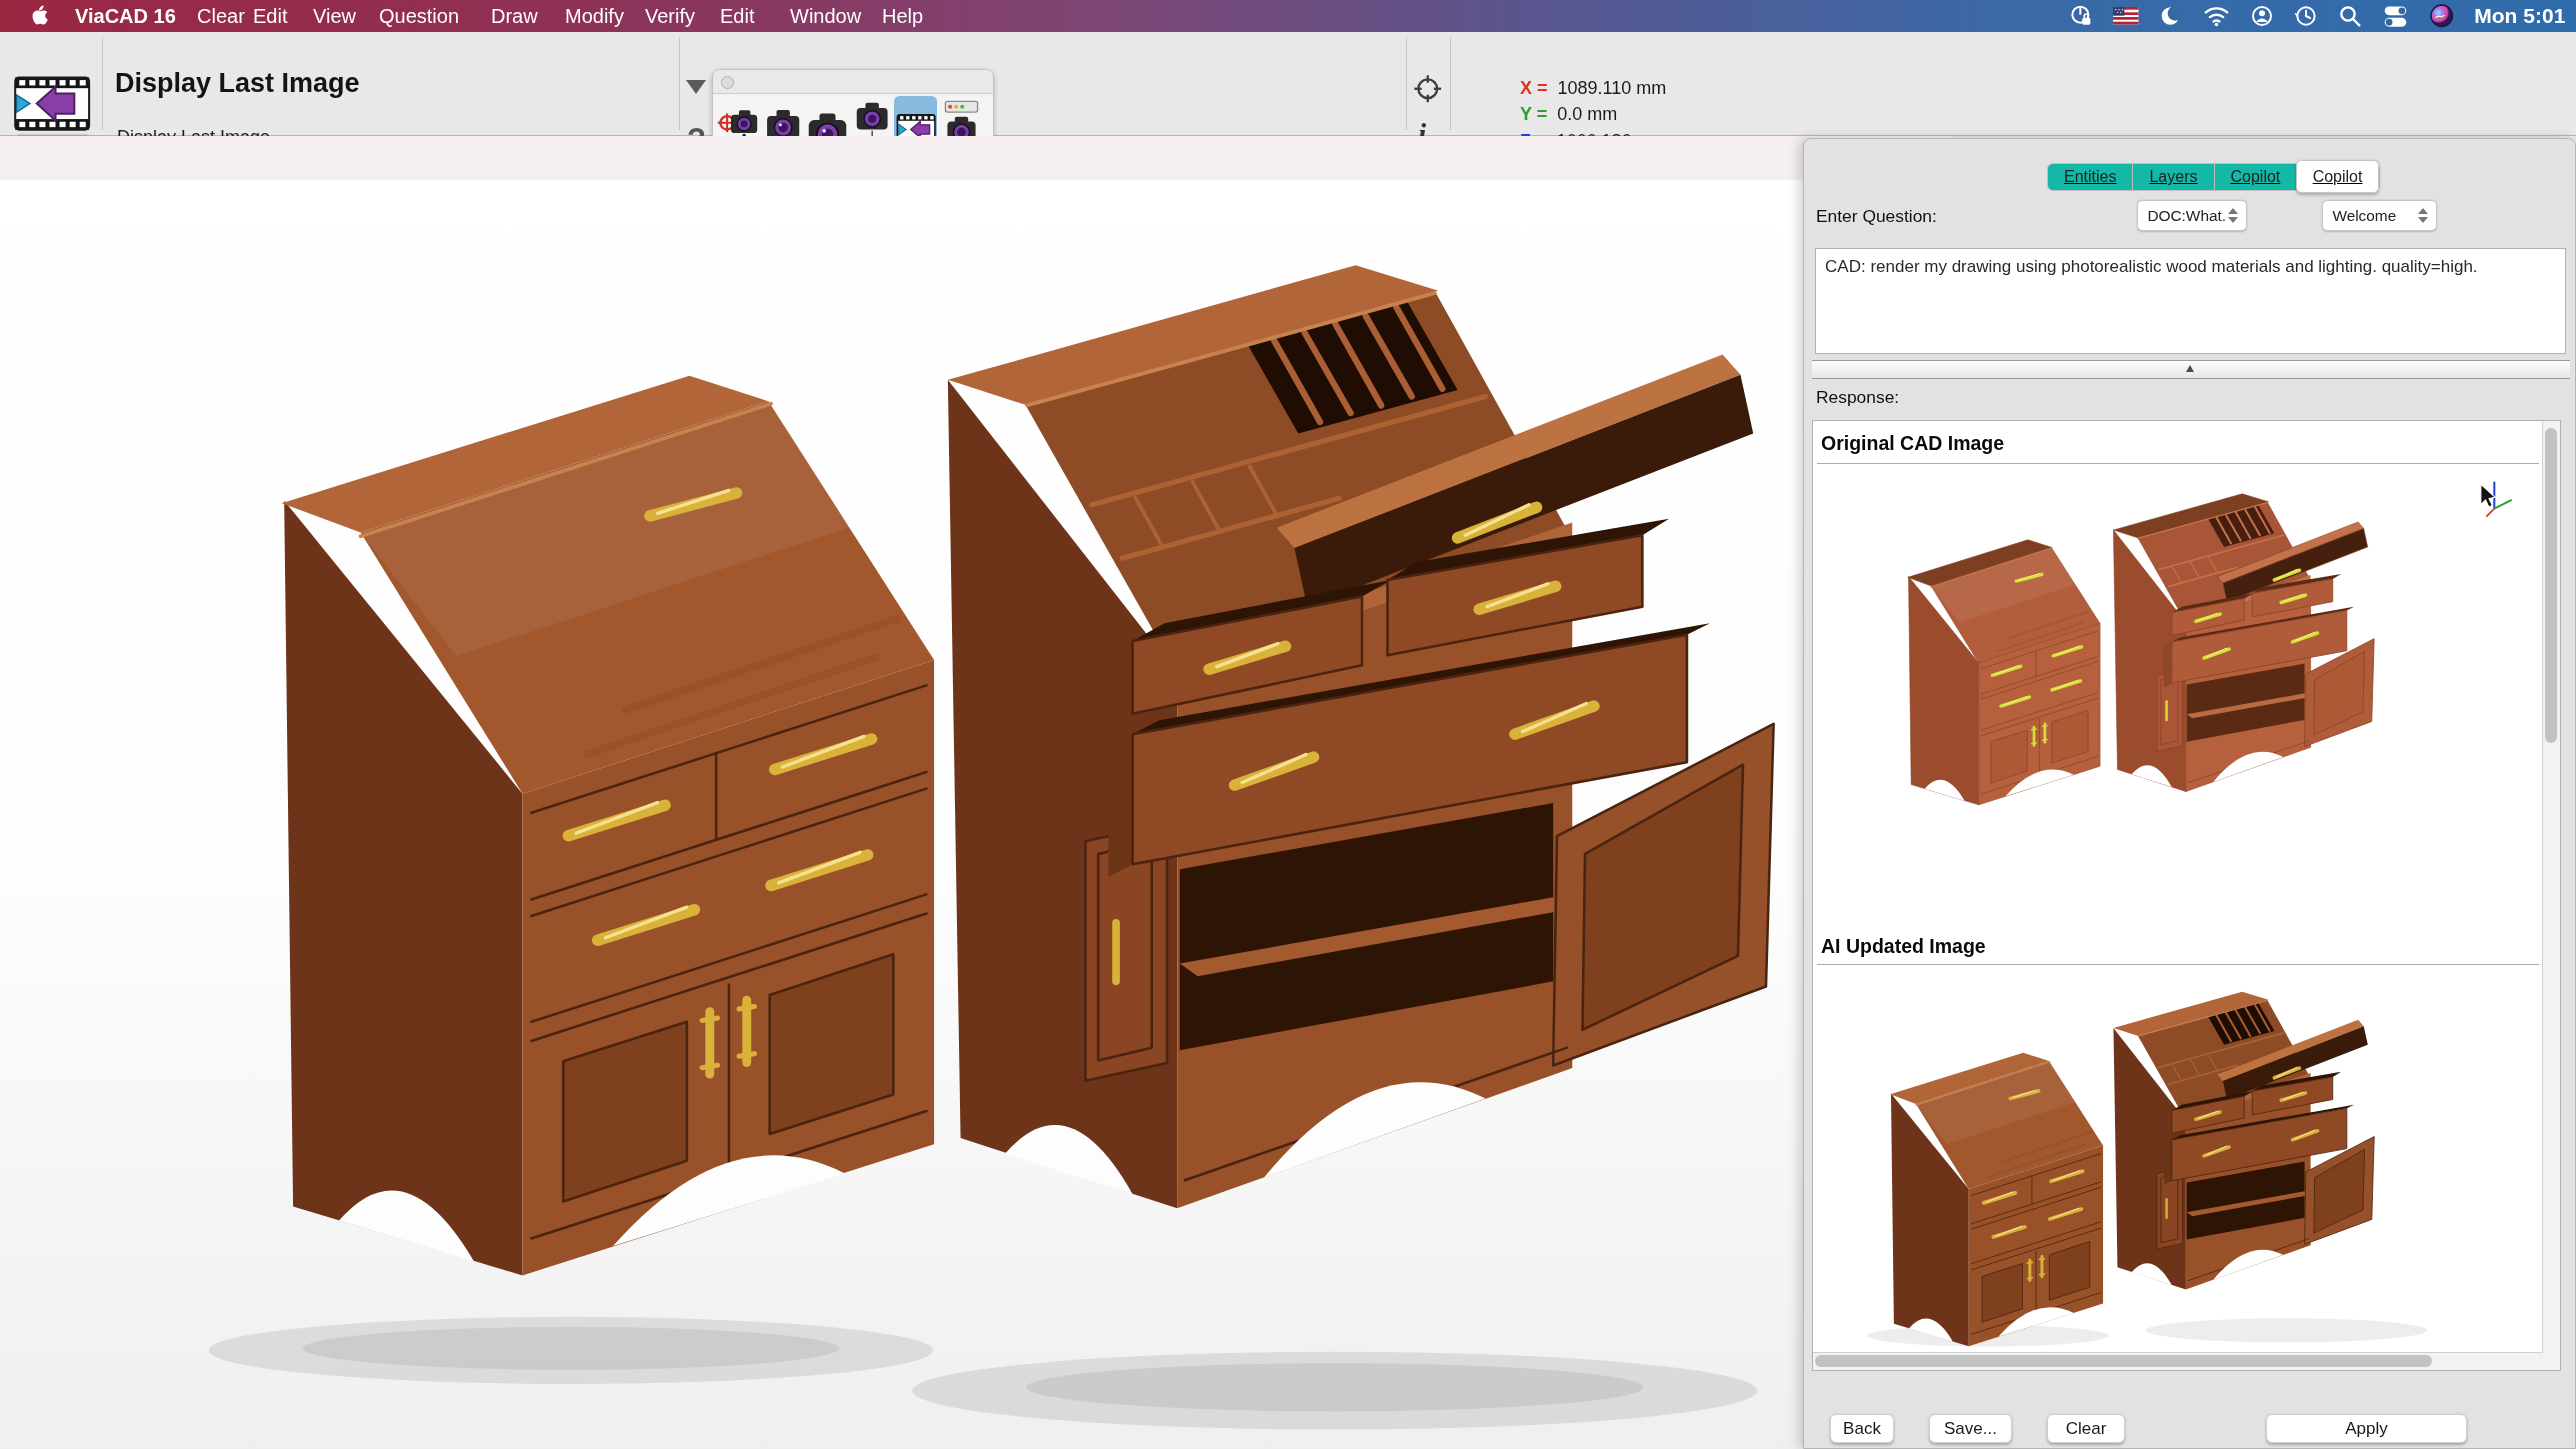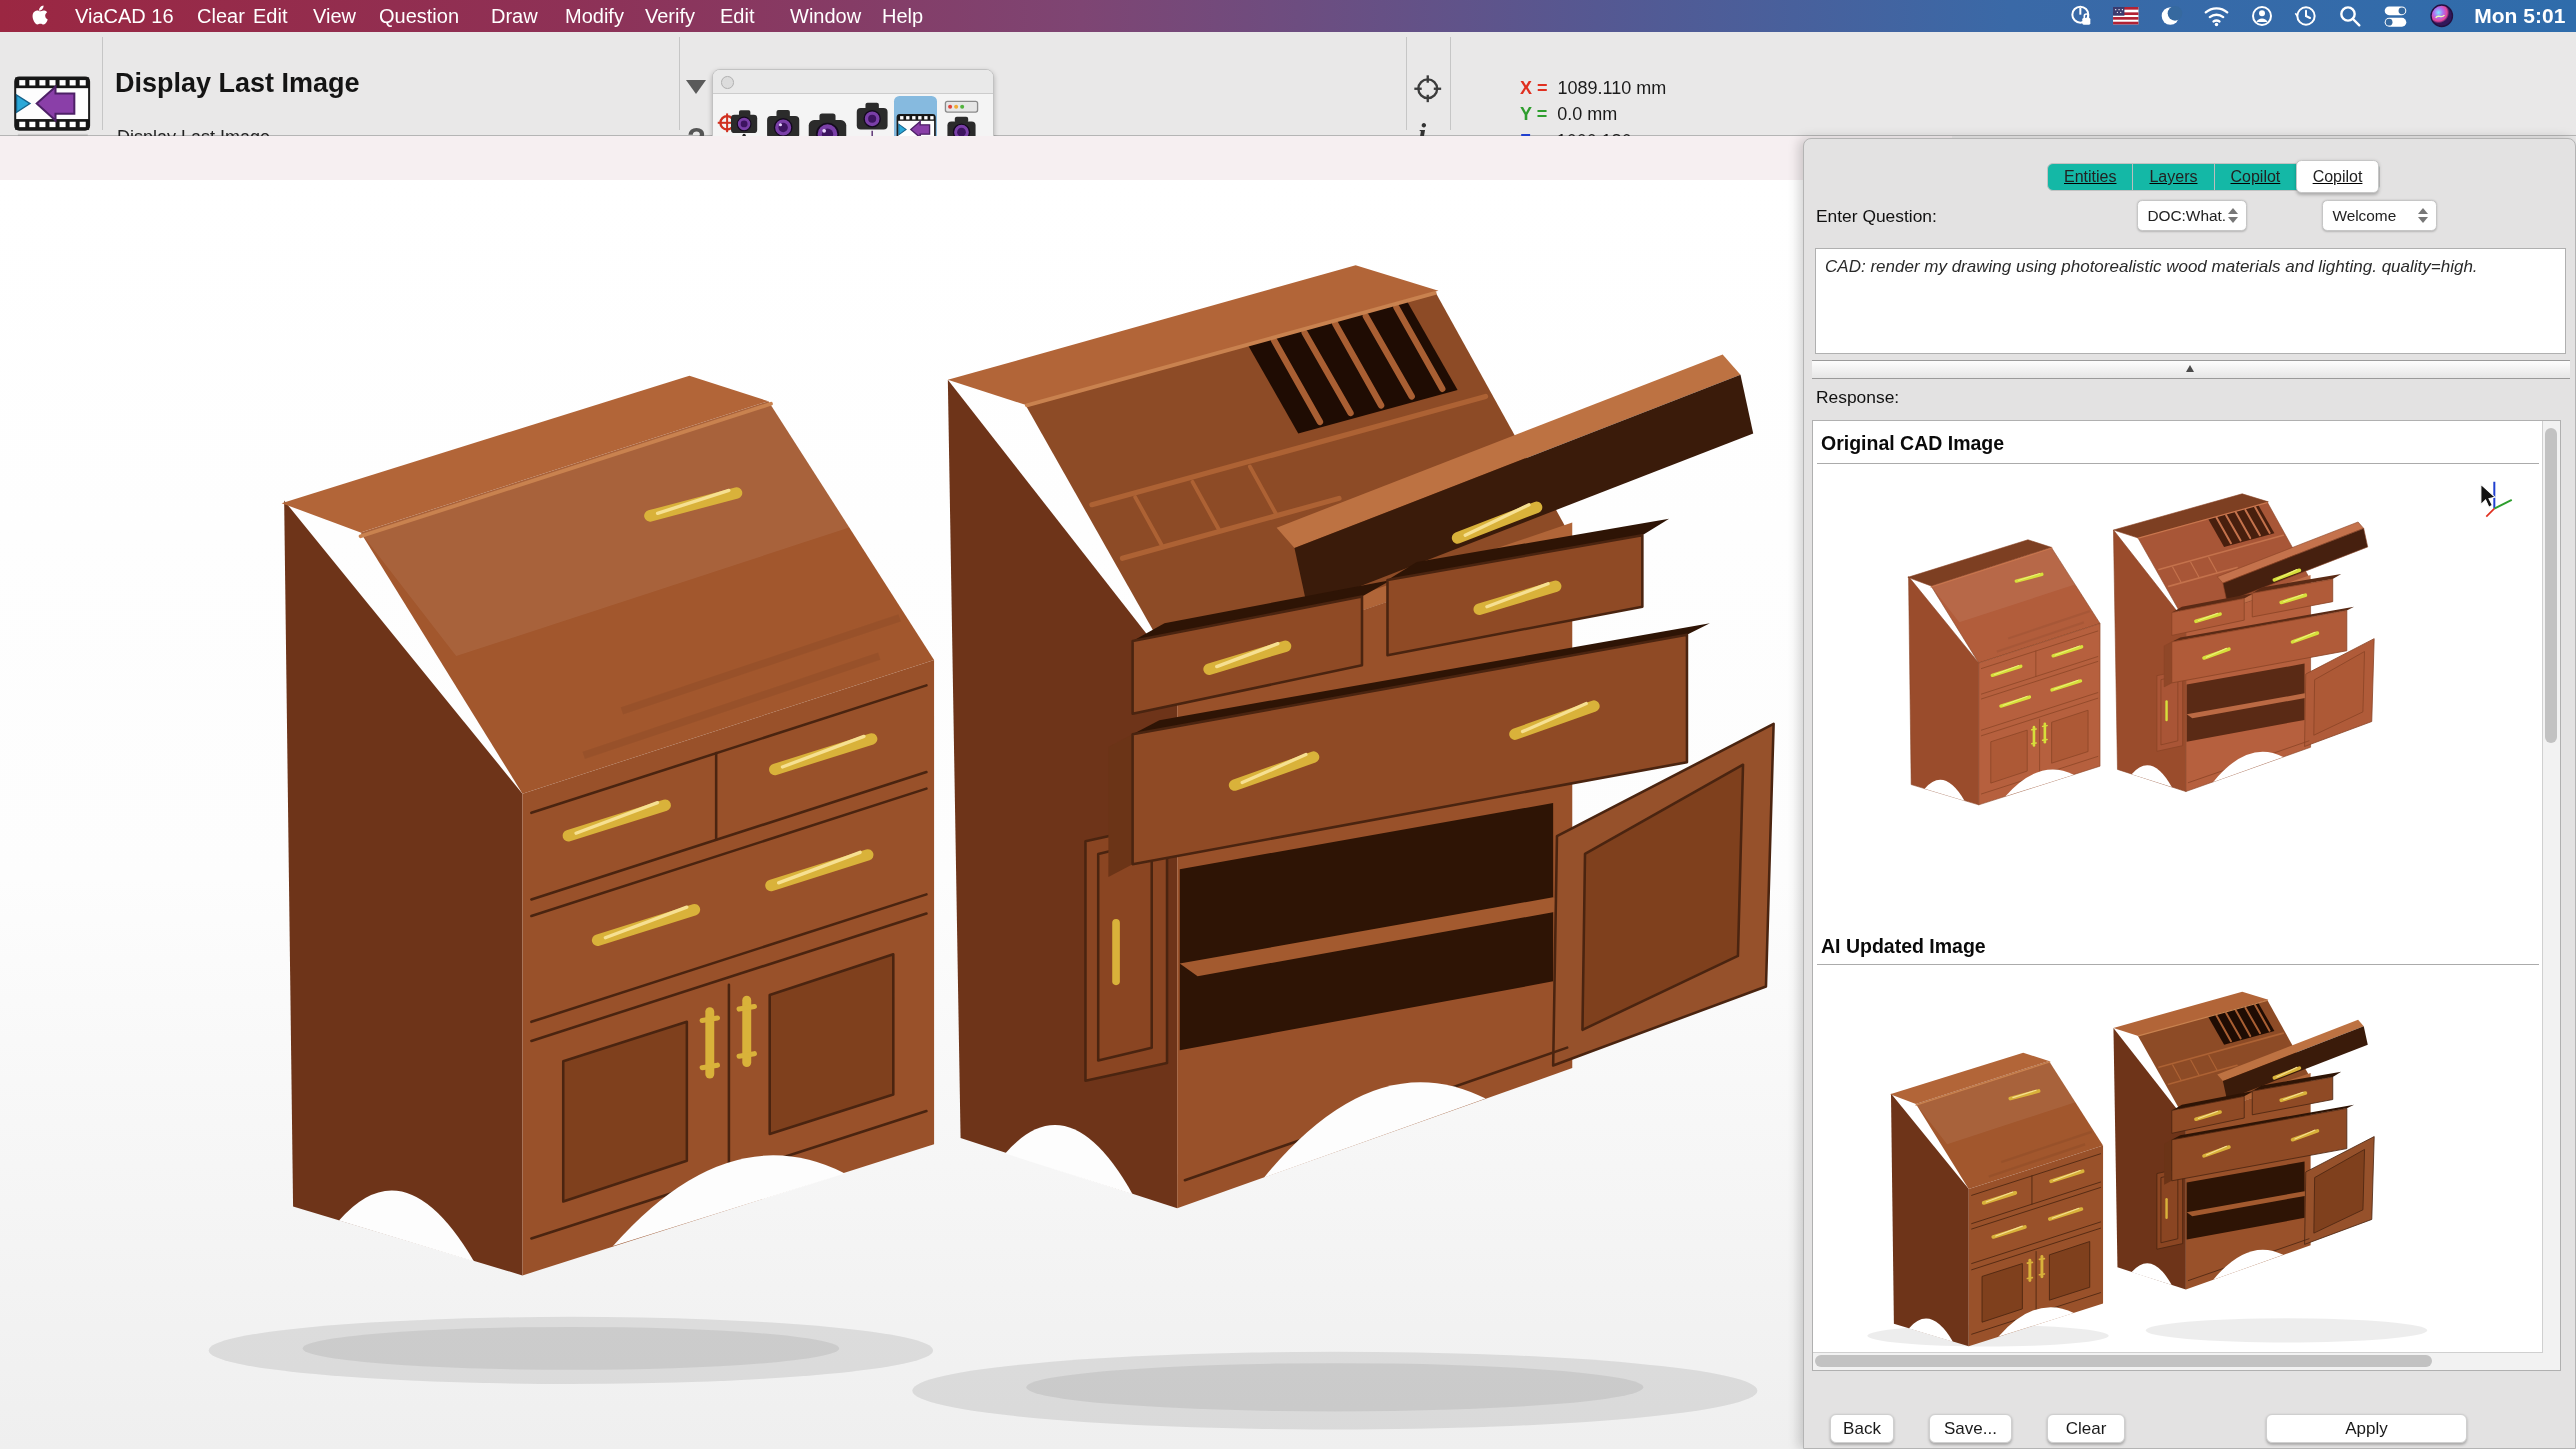--- a/index.html
+++ b/index.html
@@ -4,21 +4,21 @@
 <style>
   html,body{margin:0;padding:0;}
   body{width:2576px;height:1449px;overflow:hidden;background:#e9e8e8;
        font-family:"Liberation Sans","DejaVu Sans",sans-serif;position:relative;}
   .abs{position:absolute;}
   
   .menubar{position:absolute;left:0;top:0;width:2576px;height:32px;
     background:linear-gradient(90deg,#9b2742 0%,#8e3156 22%,#7e4573 42%,#555892 62%,#3a69a7 78%,#2f6cab 100%);
     color:#fff;}
   .menu-item{position:absolute;top:0;height:32px;line-height:32px;font-size:20px;color:#fff;white-space:nowrap;}
-  .menu-item.bold{font-weight:normal;}
+  .menu-item.bold{font-weight:bold;}
   .status-cluster{position:absolute;right:10.7px;top:0;height:32px;display:flex;align-items:center;gap:20px;}
   .clock{font-size:21px;font-weight:600;color:#fff;}
   
   .toolbar{position:absolute;left:0;top:32px;width:2576px;height:103px;background:#e9e8e8;
     border-bottom:1.3px solid #b5b5b5;}
   .tb-divider{position:absolute;top:5.4px;height:93px;width:0;border-left:1.3px solid #c6c6c6;}
   .tb-title{position:absolute;left:115px;top:36px;font-size:27px;font-weight:bold;color:#141414;}
   .tb-sub{position:absolute;left:117px;top:95px;font-size:18px;color:#222;}
   .tb-caret{position:absolute;left:686px;top:48px;width:0;height:0;
     border-left:10px solid transparent;border-right:10px solid transparent;border-top:14.8px solid #5a5a5a;}
@@ -61,21 +61,21 @@
   .q-label,.r-label{position:absolute;font-size:17.4px;color:#111;}
   .dropdown{position:absolute;height:31px;background:#fff;border:0.7px solid #c6c6c6;border-radius:5.4px;
     box-shadow:0 0.7px 2px rgba(0,0,0,.2);font-size:15.4px;color:#222;display:flex;align-items:center;
     padding:0 5.4px 0 9.4px;box-sizing:border-box;}
   .dd-text{flex:1;white-space:nowrap;overflow:hidden;}
   .stepper{width:14.8px;display:flex;flex-direction:column;align-items:center;gap:2.7px;}
   .stp-up{width:0;height:0;border-left:5.4px solid transparent;border-right:5.4px solid transparent;border-bottom:6.7px solid #777;}
   .stp-dn{width:0;height:0;border-left:5.4px solid transparent;border-right:5.4px solid transparent;border-top:6.7px solid #777;}
   .question-box{position:absolute;left:10.7px;top:109px;width:751px;height:106px;background:#fff;
     border:1.3px solid #b0b0b0;font-size:17px;color:#2a2a2a;padding:6.7px 9.4px;box-sizing:border-box;
-    resize:none;outline:none;font-family:"Liberation Sans",sans-serif;line-height:1.3;font-style:italic;}
+    resize:none;outline:none;font-family:"Liberation Sans",sans-serif;line-height:1.3;}
   .splitter{position:absolute;left:8px;top:221px;width:758px;height:17.4px;
     background:linear-gradient(#fdfdfd,#e6e6e6);border-top:1.3px solid #9a9a9a;border-bottom:1.3px solid #9a9a9a;}
   .splitter .grip{position:absolute;left:50%;top:4px;width:0;height:0;margin-left:-4.7px;
     border-left:4.7px solid transparent;border-right:4.7px solid transparent;border-bottom:7.4px solid #4a4a4a;}
   .response-box{position:absolute;left:8px;top:281px;width:749px;height:951px;background:#fff;
     border:1.3px solid #b0b0b0;box-sizing:border-box;overflow:hidden;}
   .resp-heading{position:absolute;left:8px;font-size:19.5px;font-weight:bold;color:#0a0a0a;}
   .resp-hr{position:absolute;left:4px;width:722px;height:0;border-top:1.3px solid #ababab;}
   .img-box{position:absolute;left:4px;width:723px;background:#fff;}
   .vscroll{position:absolute;right:0;top:0;width:17.4px;height:100%;background:#f2f2f2;border-left:0.7px solid #d0d0d0;}

